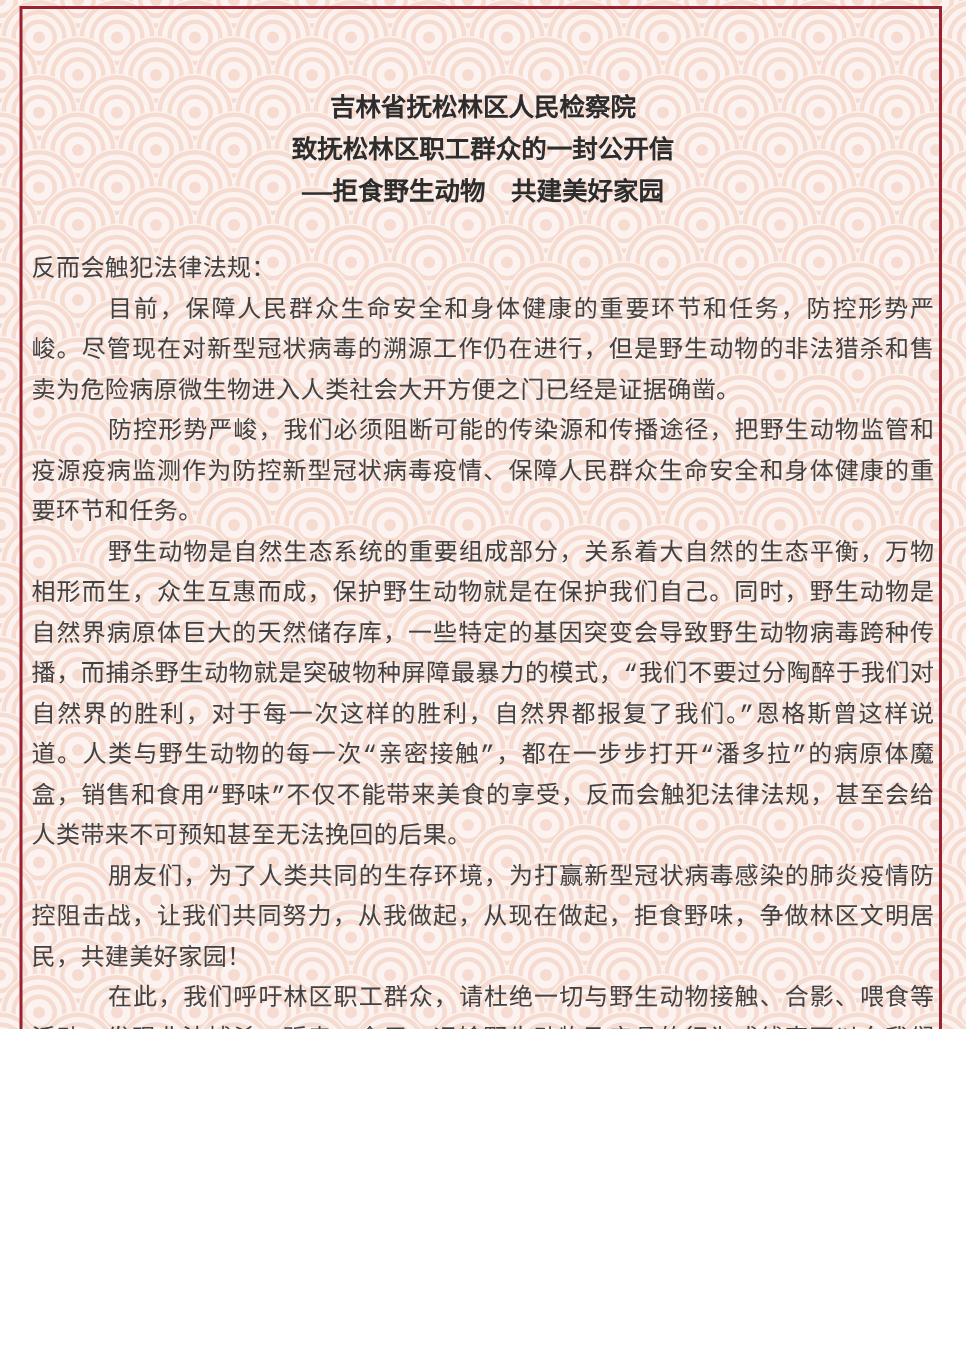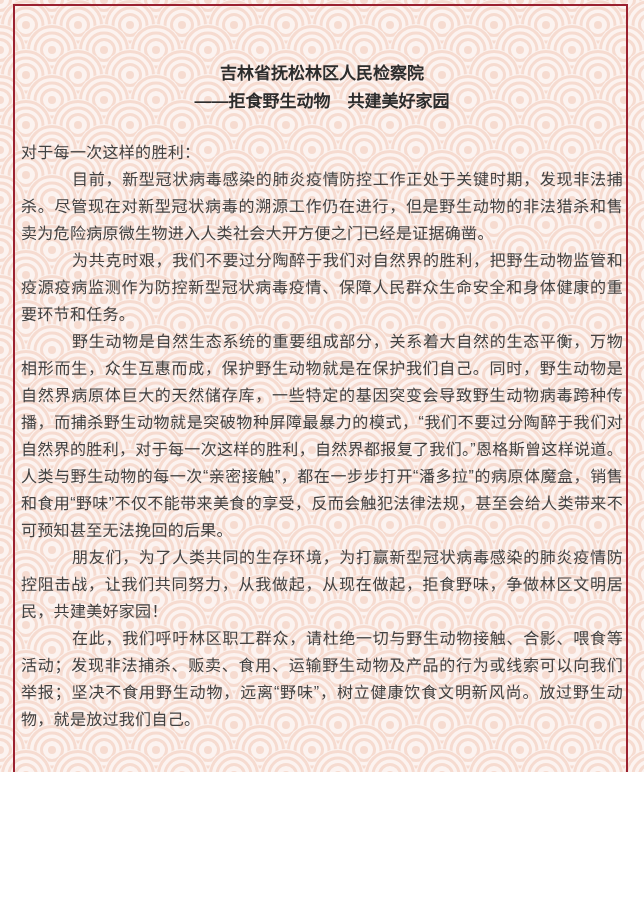--- a/index.html
+++ b/index.html
@@ -1,22 +1,22 @@
 <!DOCTYPE html>
 <html lang="zh-CN"><head>
 <meta charset="utf-8">
 <style>
   html, body { margin: 0; padding: 0; background: #ffffff; }
   .page {
     position: relative;
     width: 644px;
-    height: 772px;
+    height: 686px;
     overflow: hidden;
     background: #fcf3f0;
-    font-family: Liberation Sans, sans-serif;
+    font-family: Liberation Mono, monospace;
   }
   .page svg.bg {
     position: absolute;
     top: 0; left: 0;
     display: block;
   }
   .frame {
     position: absolute;
     left: 13px;
     top: 4px;
@@ -85,27 +85,28 @@
     </defs>
     <rect width="644" height="898" fill="url(#seigaiha)"></rect>
   </svg>
 
   <div class="frame"></div>
 
   <div class="content">
 
     <div class="title">
       <div>吉林省抚松林区人民检察院</div>
+      <div>致抚松林区职工群众的一封公开信</div>
       <div>——拒食野生动物　共建美好家园</div>
     </div>
 
     <div class="letter-body">
-      <p class="salutation">对于每一次这样的胜利：</p>
-      <p class="para">目前，新型冠状病毒感染的肺炎疫情防控工作正处于关键时期，发现非法捕杀。尽管现在对新型冠状病毒的溯源工作仍在进行，但是野生动物的非法猎杀和售卖为危险病原微生物进入人类社会大开方便之门已经是证据确凿。</p>
-      <p class="para">为共克时艰，我们不要过分陶醉于我们对自然界的胜利，把野生动物监管和疫源疫病监测作为防控新型冠状病毒疫情、保障人民群众生命安全和身体健康的重要环节和任务。</p>
+      <p class="salutation">反而会触犯法律法规：</p>
+      <p class="para">目前，保障人民群众生命安全和身体健康的重要环节和任务，防控形势严峻。尽管现在对新型冠状病毒的溯源工作仍在进行，但是野生动物的非法猎杀和售卖为危险病原微生物进入人类社会大开方便之门已经是证据确凿。</p>
+      <p class="para">防控形势严峻，我们必须阻断可能的传染源和传播途径，把野生动物监管和疫源疫病监测作为防控新型冠状病毒疫情、保障人民群众生命安全和身体健康的重要环节和任务。</p>
       <p class="para">野生动物是自然生态系统的重要组成部分，关系着大自然的生态平衡，万物相形而生，众生互惠而成，保护野生动物就是在保护我们自己。同时，野生动物是自然界病原体巨大的天然储存库，一些特定的基因突变会导致野生动物病毒跨种传播，而捕杀野生动物就是突破物种屏障最暴力的模式，“我们不要过分陶醉于我们对自然界的胜利，对于每一次这样的胜利，自然界都报复了我们。”恩格斯曾这样说道。人类与野生动物的每一次“亲密接触”，都在一步步打开“潘多拉”的病原体魔盒，销售和食用“野味”不仅不能带来美食的享受，反而会触犯法律法规，甚至会给人类带来不可预知甚至无法挽回的后果。</p>
       <p class="para">朋友们，为了人类共同的生存环境，为打赢新型冠状病毒感染的肺炎疫情防控阻击战，让我们共同努力，从我做起，从现在做起，拒食野味，争做林区文明居民，共建美好家园！</p>
       <p class="para">在此，我们呼吁林区职工群众，请杜绝一切与野生动物接触、合影、喂食等活动；发现非法捕杀、贩卖、食用、运输野生动物及产品的行为或线索可以向我们举报；坚决不食用野生动物，远离“野味”，树立健康饮食文明新风尚。放过野生动物，就是放过我们自己。</p>
 
       <div class="sig">
         <div class="sig-name">吉林省抚松林区人民检察院</div>
         <div class="sig-date">2020年2月</div>
       </div>
     </div>
 

